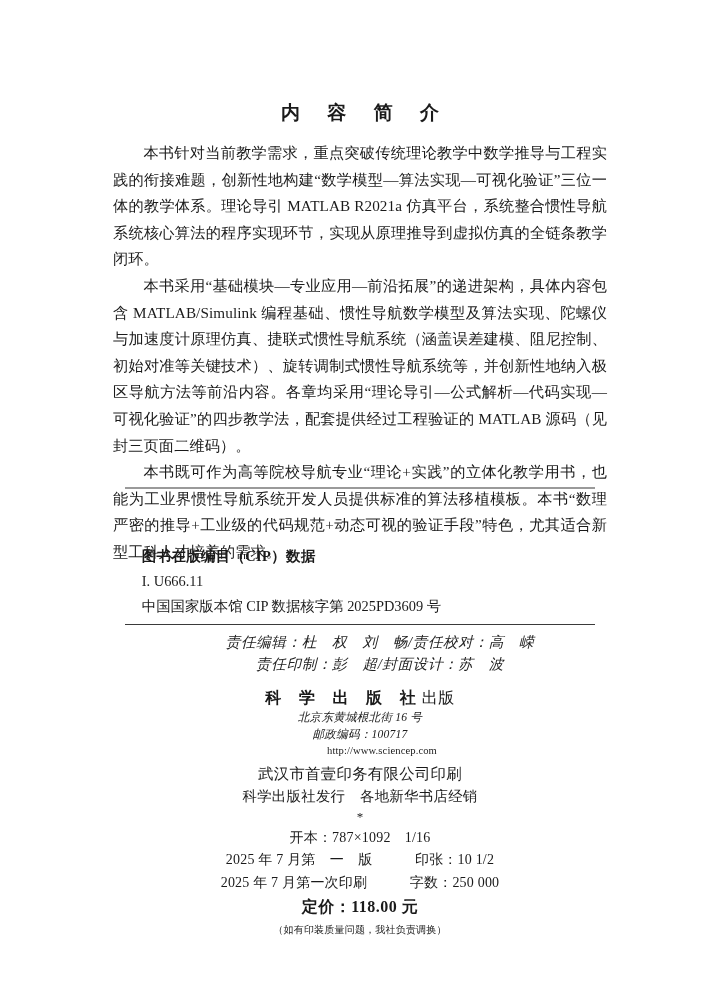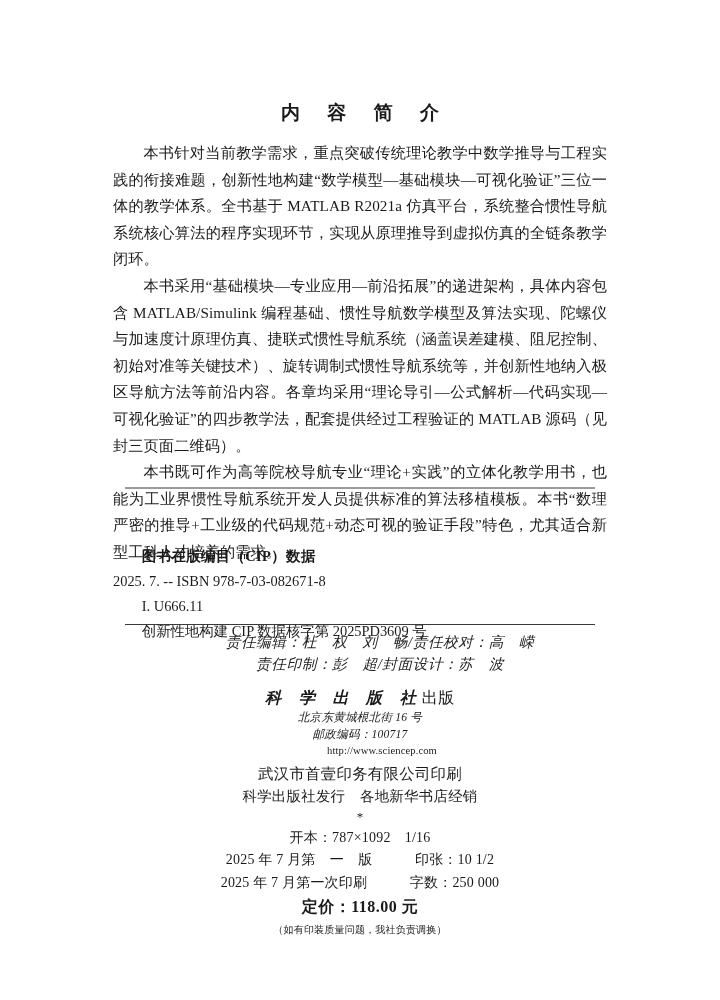--- a/index.html
+++ b/index.html
@@ -107,21 +107,20 @@
     top: 686px;
     width: 720px;
     text-align: center;
   }
   .pub-line {
     font-size: 17px;
     line-height: 23px;
     font-weight: bold;
   }
   .pub-logo {
-    font-style: italic;
     font-weight: bold;
     letter-spacing: 6px;
     font-size: 16px;
     font-family: "DejaVu Serif", "Liberation Serif", serif;
   }
   .pub-imprint {
     font-weight: normal;
     font-size: 16px;
     letter-spacing: 0.5px;
   }
@@ -174,32 +173,31 @@
   }
 </style>
 </head>
 <body>
 
 <div class="page">
 
   <div class="section-title">内 容 简 介</div>
 
   <div class="intro">
-    <p>本书针对当前教学需求，重点突破传统理论教学中数学推导与工程实践的衔接难题，创新性地构建“数学模型—基础模块—可视化验证”三位一体的教学体系。全书基于 MATLAB R2021a 仿真平台，系统整合惯性导航系统核心算法的程序实现环节，实现从原理推导到虚拟仿真的全链条教学闭环。</p>
+    <p>本书针对当前教学需求，重点突破传统理论教学中数学推导与工程实践的衔接难题，创新性地构建“数学模型—算法实现—可视化验证”三位一体的教学体系。理论导引 MATLAB R2021a 仿真平台，系统整合惯性导航系统核心算法的程序实现环节，实现从原理推导到虚拟仿真的全链条教学闭环。</p>
     <p>本书采用“基础模块—专业应用—前沿拓展”的递进架构，具体内容包含 MATLAB/Simulink 编程基础、惯性导航数学模型及算法实现、陀螺仪与加速度计原理仿真、捷联式惯性导航系统（涵盖误差建模、阻尼控制、初始对准等关键技术）、旋转调制式惯性导航系统等，并创新性地纳入极区导航方法等前沿内容。各章均采用“理论导引—公式解析—代码实现—可视化验证”的四步教学法，配套提供经过工程验证的 MATLAB 源码（见封三页面二维码）。</p>
     <p>本书既可作为高等院校导航专业“理论+实践”的立体化教学用书，也能为工业界惯性导航系统开发人员提供标准的算法移植模板。本书“数理严密的推导+工业级的代码规范+动态可视的验证手段”特色，尤其适合新型工科人才培养的需求。</p>
   </div>
 
   <div class="rule rule-top"></div>
 
   <div class="cip">
     <div class="cip-title">图书在版编目（CIP）数据</div>
-    <div class="cip-line flush">2025. 7. -- ISBN 978-7-03-082671-8</div>
     <div class="cip-line">I. U666.11</div>
-    <div class="cip-line">创新性地构建 CIP 数据核字第 2025PD3609 号</div>
+    <div class="cip-line">中国国家版本馆 CIP 数据核字第 2025PD3609 号</div>
   </div>
 
   <div class="rule rule-mid"></div>
 
   <div class="credits">
     <div>责任编辑：杜　权　刘　畅/责任校对：高　嵘</div>
     <div>责任印制：彭　超/封面设计：苏　波</div>
   </div>
 
   <div class="colophon">

